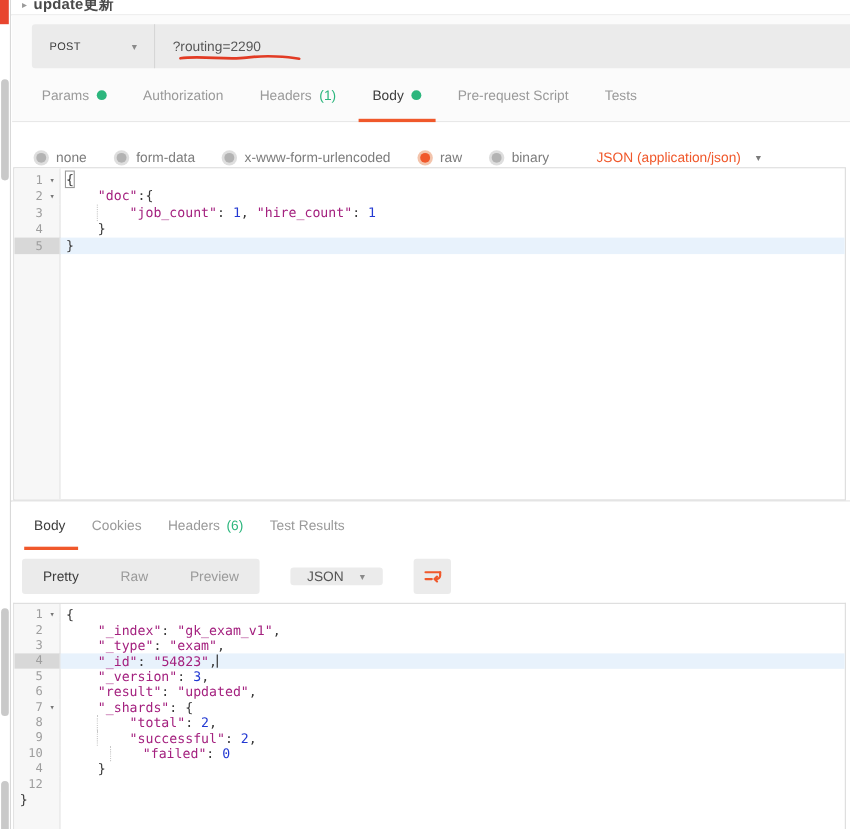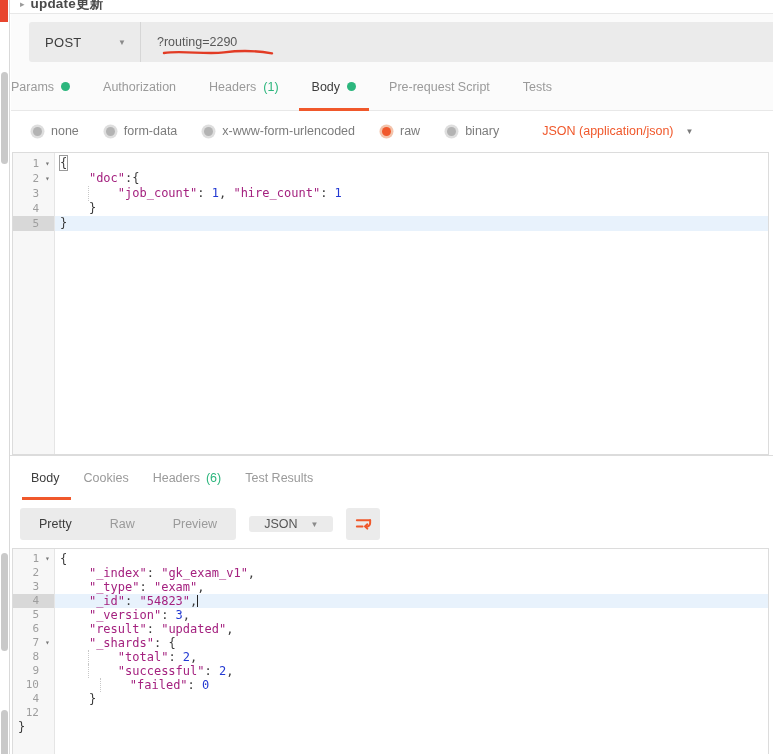--- a/index.html
+++ b/index.html
@@ -18,36 +18,36 @@
   .title-row { position:absolute; left:10px; top:-6px; right:0; height:20px; display:flex; align-items:center; }
   .title-caret { color:#9a9a9a; font-size:9px; margin-left:10px; margin-right:6px; }
   .req-title { color:#4a4a4a; font-size:13.5px; font-weight:600; letter-spacing:.2px; }
   .title-border { position:absolute; left:10px; right:0; top:13px; height:1px; background:#e8e8e8; }
 
   .header-zone { position:absolute; left:11px; right:0; top:14px; height:97px; background:#fbfbfb; border-bottom:1px solid #e8e8e8; }
 
   
   .url-bar { position:absolute; left:18px; top:8px; right:-2px; height:40px; background:#ebebeb; border-radius:3px; display:flex; align-items:stretch; }
   .method { width:112px; flex:none; display:flex; align-items:center; justify-content:space-between; padding:0 14px 0 16px; border-right:1px solid #d6d6d6; cursor:pointer; }
-  .method-label { color:#3c3c3c; font-size:13px; letter-spacing:.3px; }
+  .method-label { color:#3c3c3c; font-size:10px; letter-spacing:.3px; }
   .dd-caret { color:#8a8a8a; font-size:8px; }
   .url-input { flex:1; display:flex; align-items:center; padding-left:16px; color:#585858; font-size:12.5px; white-space:nowrap; overflow:hidden; }
   .url-marked { position:relative; }
   .red-underline { position:absolute; left:5px; bottom:-8px; }
 
   
-  .req-tabs { position:absolute; left:0; right:0; bottom:0; top:49px; display:flex; align-items:center; }
+  .req-tabs { position:absolute; left:0; right:0; bottom:0; top:49px; display:flex; align-items:center; padding-left:27px; }
   .req-tab { position:relative; height:100%; display:inline-flex; align-items:center; gap:7px; margin-right:33px; font-size:12.5px; color:#9a9a9a; cursor:pointer; }
   .req-tab.active { color:#3d3d3d; }
   .req-tab.active::after { content:""; position:absolute; left:-13px; right:-13px; bottom:-1px; height:3px; background:#f0582b; }
   .tab-dot { width:9px; height:9px; border-radius:50%; background:#2cb67d; }
   .tab-count { color:#2cb67d; }
 
   
-  .radio-row { position:absolute; left:11px; right:0; top:112px; height:38px; background:#fff; display:flex; align-items:center; padding-left:22px; }
+  .radio-row { position:absolute; left:11px; right:0; top:124px; height:38px; background:#fff; display:flex; align-items:center; padding-left:22px; }
   .radio-item { display:inline-flex; align-items:center; gap:9px; margin-right:27px; font-size:12.5px; color:#7c7c7c; cursor:pointer; }
   .rb { width:9px; height:9px; border-radius:50%; background:#b3b3b3; box-shadow:0 0 0 2.5px #dedede; flex:none; }
   .rb.sel { background:#f0582b; box-shadow:0 0 0 2.5px #f3c4ac; }
   .ctype { display:inline-flex; align-items:center; gap:12px; margin-left:16px; color:#f0582b; font-size:12.5px; cursor:pointer; }
   .ctype .dd-caret { color:#7a7a7a; }
 
   
   .editor { position:absolute; background:#fff; border:1px solid #dcdcdc; overflow:hidden; }
   .editor-req { left:12px; right:4px; top:152px; height:303px; padding-top:3px; }
   .editor-resp { left:12px; right:4px; top:548px; height:210px; border-bottom:none; padding-top:3px; }
@@ -67,21 +67,21 @@
   .guide { position:absolute; left:33px; top:0; bottom:0; border-left:1px dotted #c8c8c8; }
   .caret-bar { display:inline-block; width:1px; height:12px; background:#222; vertical-align:-2px; }
 
   
   .resp-border { position:absolute; left:10px; right:0; top:455px; height:1px; background:#dcdcdc; }
   .resp-tabs { position:absolute; left:11px; right:0; top:456px; height:44px; display:flex; align-items:center; padding-left:20px; background:#fff; }
   .resp-tab { position:relative; height:100%; display:inline-flex; align-items:center; gap:6px; margin-right:24px; font-size:12.5px; color:#9a9a9a; cursor:pointer; }
   .resp-tab.active { color:#3d3d3d; }
   .resp-tab.active::after { content:""; position:absolute; left:-9px; right:-11px; bottom:0; height:3px; background:#f0582b; }
 
-  .view-row { position:absolute; left:11px; top:508px; height:32px; display:flex; align-items:center; padding-left:9px; gap:13px; }
+  .view-row { position:absolute; left:11px; top:508px; height:32px; display:flex; align-items:center; padding-left:9px; gap:28px; }
   .view-group { display:flex; background:#ebebeb; border-radius:3px; height:32px; }
   .view-btn { padding:0 19px; display:inline-flex; align-items:center; font-size:12.5px; color:#9a9a9a; cursor:pointer; }
   .view-btn.active { color:#3d3d3d; }
   .format-select { display:inline-flex; align-items:center; gap:13px; background:#ebebeb; border-radius:3px; height:16px; padding:0 15px; font-size:12.5px; color:#555; cursor:pointer; }
   .wrap-btn { width:34px; height:32px; background:#ebebeb; border-radius:3px; display:flex; align-items:center; justify-content:center; cursor:pointer; }
 </style>
 </head>
 <body>
 
 <div class="screen">

